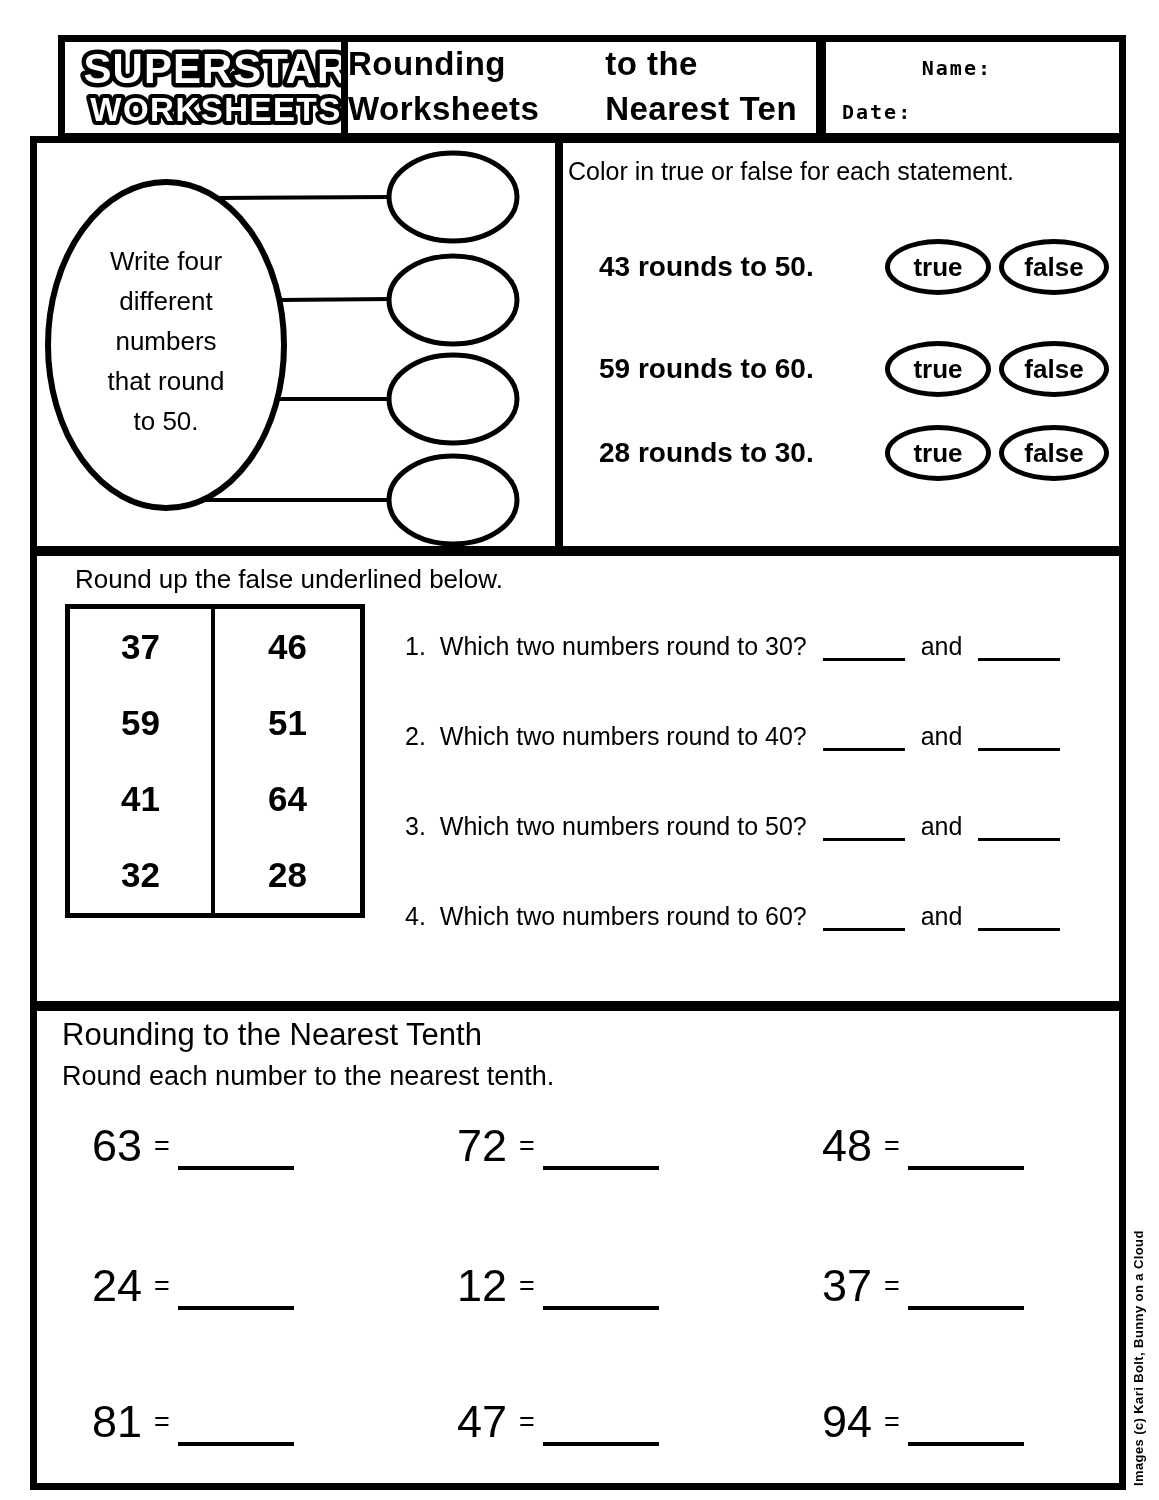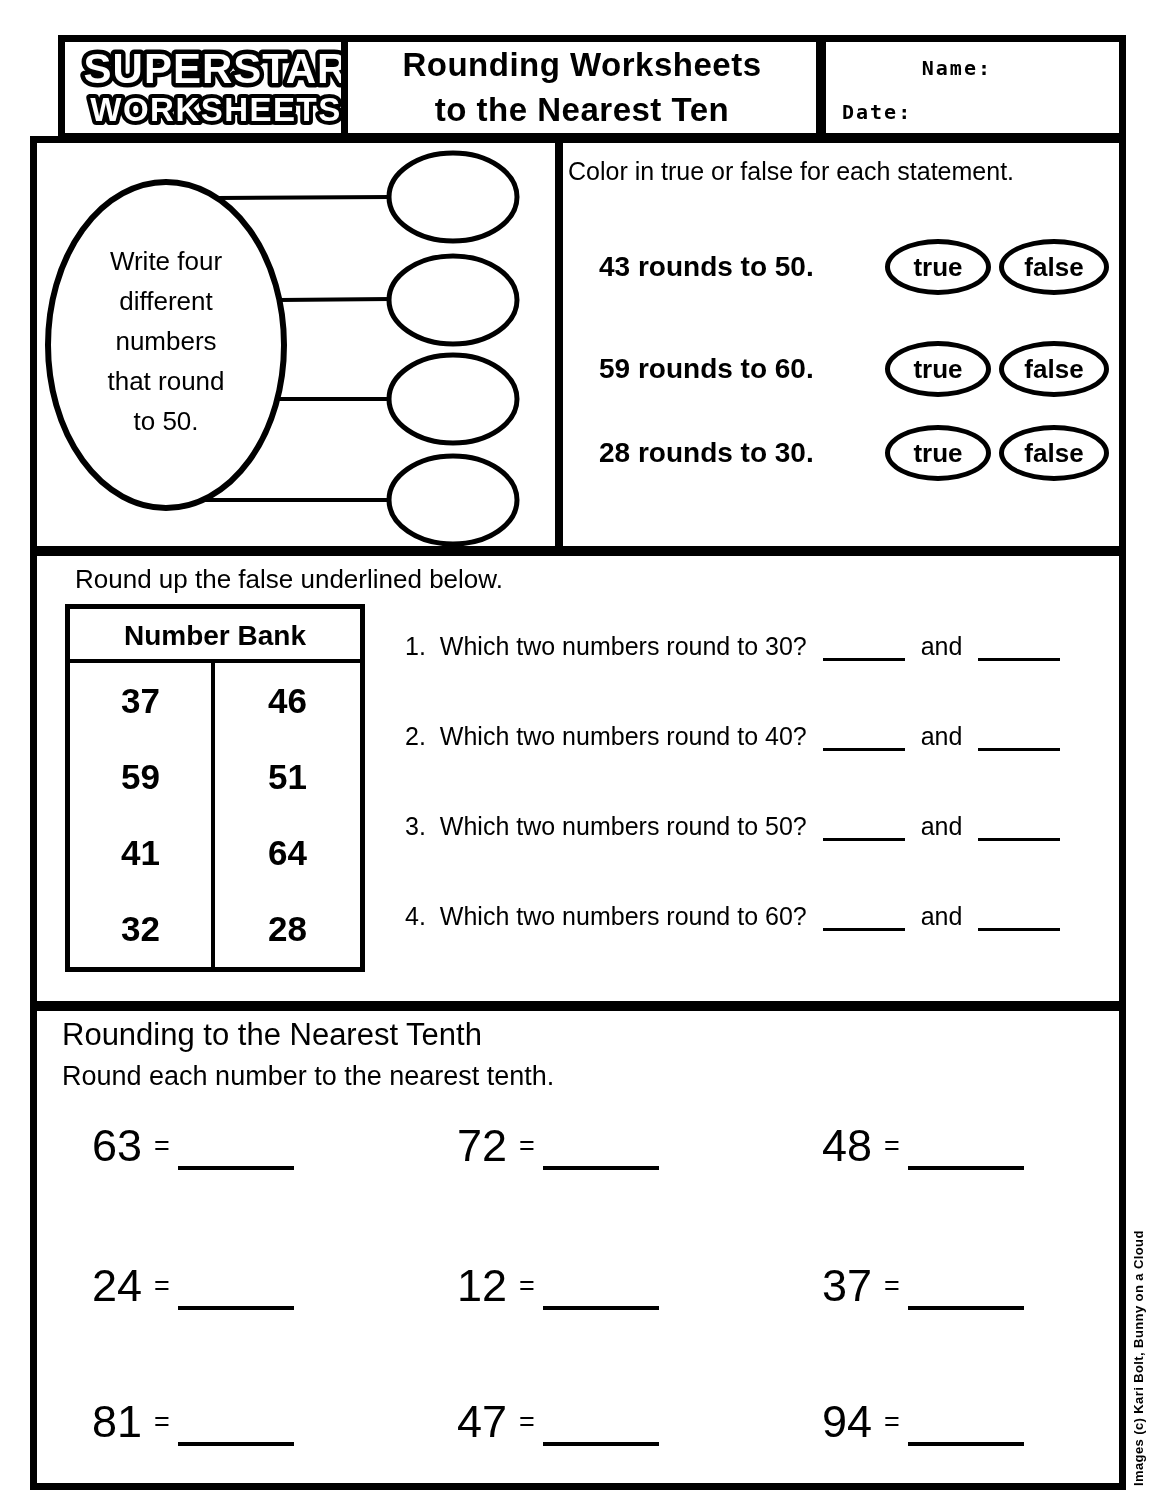--- a/index.html
+++ b/index.html
@@ -7,21 +7,21 @@
   .page {
     position:relative; width:1159px; height:1500px;
     background:#ffffff; color:#000;
     font-family:"Liberation Sans", sans-serif;
     overflow:hidden;
   }
   .box { position:absolute; border:7px solid #000; background:#fff; }
 
   
   .logo-box   { left:30px;  top:35px; width:315px; height:105px; display:flex; align-items:center; justify-content:center;margin-left:28px; }
-  .title-box  { left:341px; top:35px; width:482px; height:105px; display:flex; flex-direction:column; align-items:center; justify-content:center; }
+  .title-box  { left:341px; top:35px; width:482px; height:105px; display:flex; justify-content:center; }
   .title-line { font-size:33px; font-weight:700; line-height:1.35; letter-spacing:0.5px; }
   .name-box   { left:819px; top:35px; width:307px; height:105px; }
   .id-row { position:absolute; left:16px; display:flex; align-items:flex-end;
             font-family:"DejaVu Sans Mono", monospace; font-size:20px; font-weight:700; letter-spacing:2px; }
   .id-row.name { top:14px;flex-direction:column; }
   .id-row.date { top:58px; }
   .write-area { display:inline-block; width:150px; height:24px; }
 
   
   .section-a { left:30px; top:136px; width:1096px; height:417px; display:flex; }
@@ -141,21 +141,20 @@
         <span class="tf-oval true">true</span>
         <span class="tf-oval false">false</span>
       </div>
     </div>
   </div>
 
   <div class="box section-b">
     <div class="roundup-heading">Round up the false underlined below.</div>
 
     <div class="bank">
-      <div class="bank-title">Number Bank</div>
       <div class="bank-grid">
         <div class="bank-cell colL">37</div>
         <div class="bank-cell">46</div>
         <div class="bank-cell colL">59</div>
         <div class="bank-cell">51</div>
         <div class="bank-cell colL">41</div>
         <div class="bank-cell">64</div>
         <div class="bank-cell colL">32</div>
         <div class="bank-cell">28</div>
       </div>

